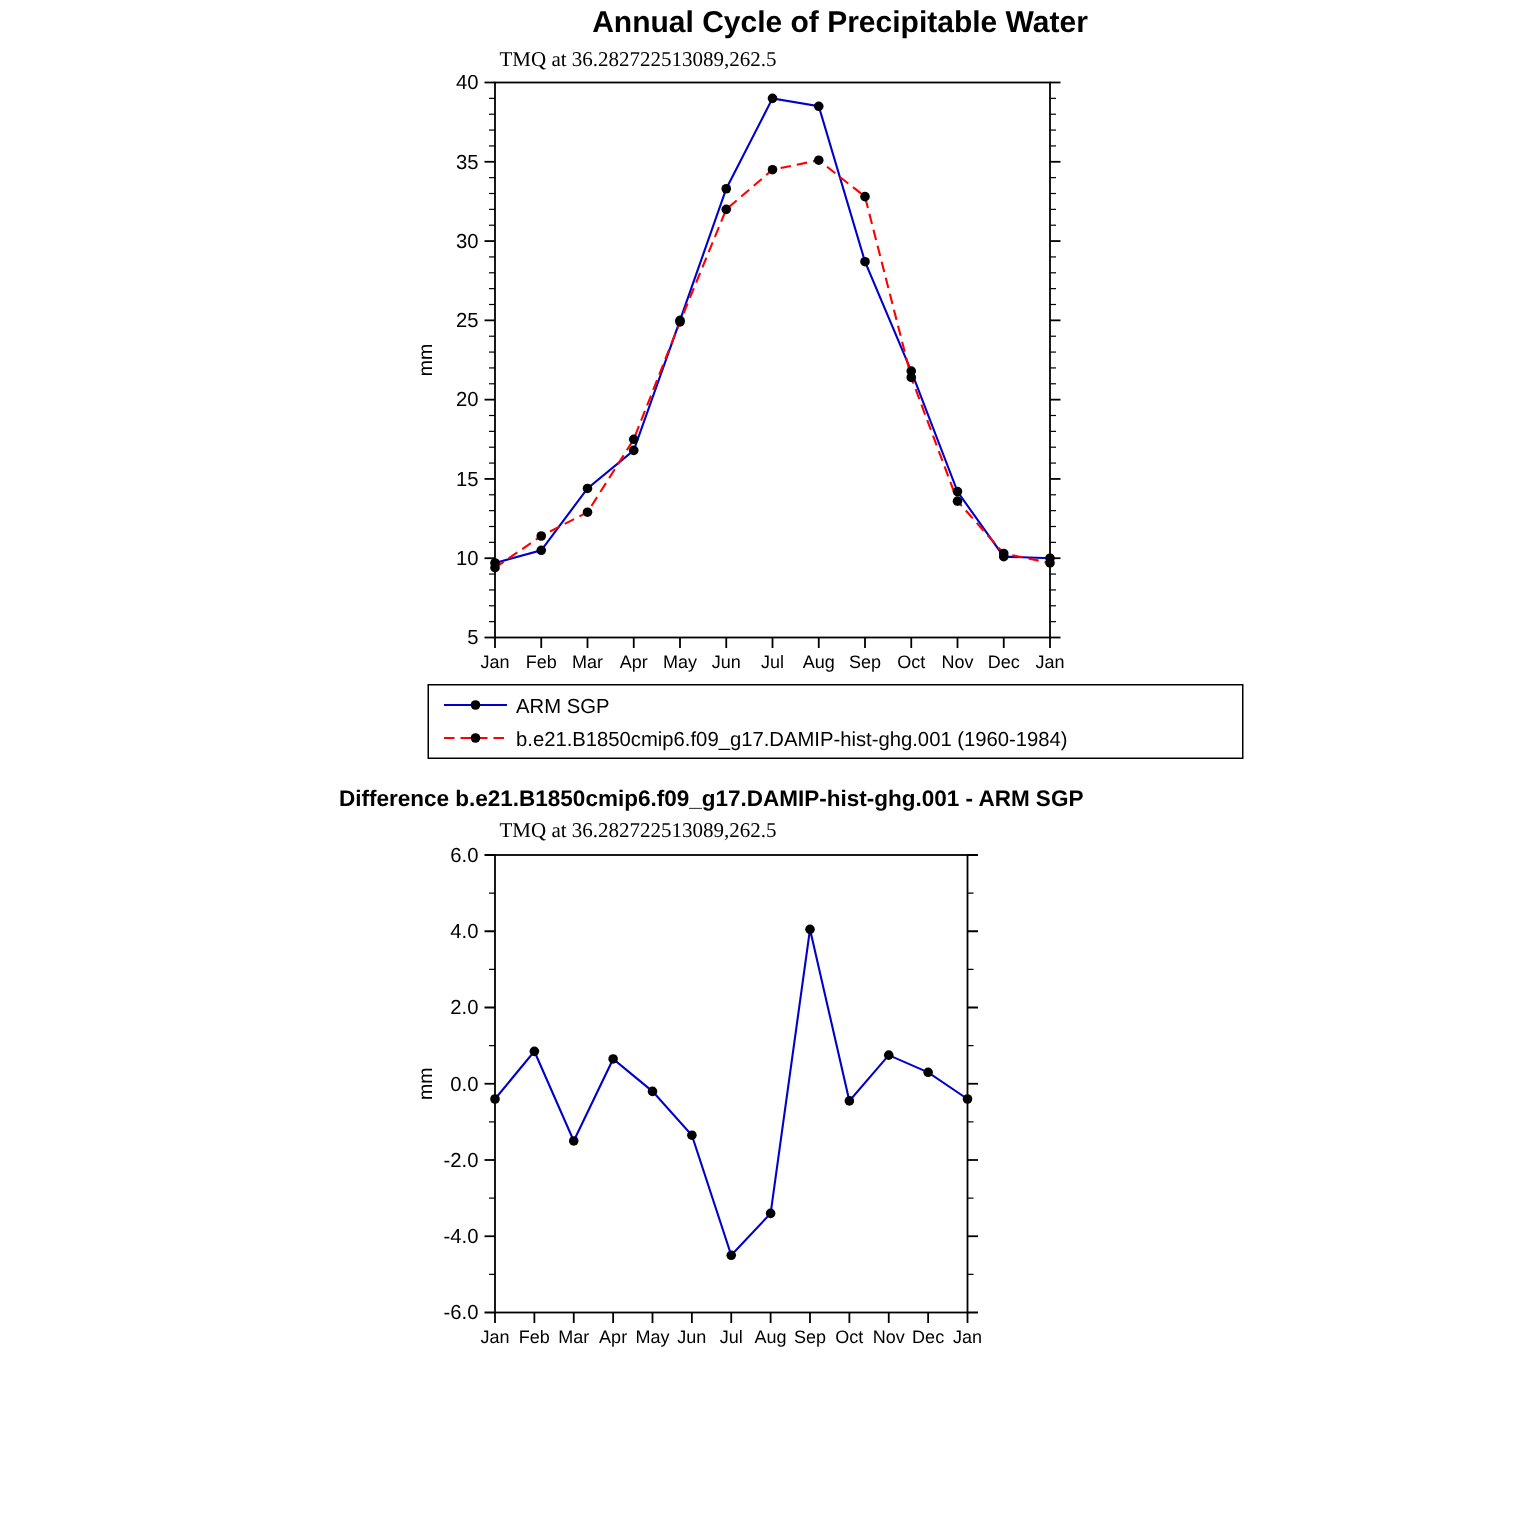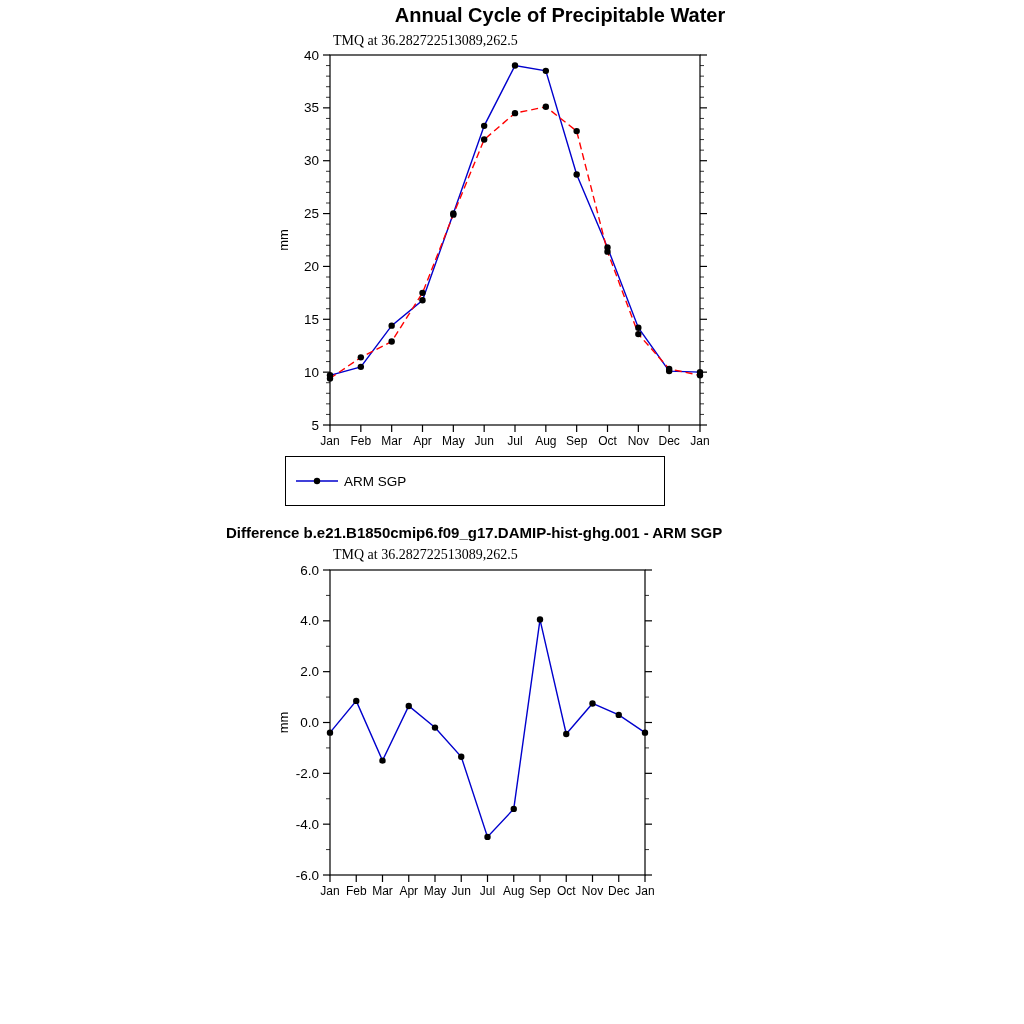--- a/index.html
+++ b/index.html
@@ -155,27 +155,34 @@
     <circle cx="214.16666666666666" cy="89.57142857142857" r="3.2" fill="#000000"></circle>
     <circle cx="245" cy="63.142857142857146" r="3.2" fill="#000000"></circle>
     <circle cx="275.83333333333337" cy="56.79999999999999" r="3.2" fill="#000000"></circle>
     <circle cx="306.66666666666663" cy="81.11428571428574" r="3.2" fill="#000000"></circle>
     <circle cx="337.5" cy="201.62857142857146" r="3.2" fill="#000000"></circle>
     <circle cx="368.3333333333333" cy="284.0857142857143" r="3.2" fill="#000000"></circle>
     <circle cx="399.1666666666667" cy="318.9714285714286" r="3.2" fill="#000000"></circle>
     <circle cx="430" cy="325.3142857142857" r="3.2" fill="#000000"></circle>
   </svg>
 
-<div class="abs legend" style="left:285px; top:456px; width:380px; height:50px;">
+<div class="abs legend" style="left:285px; top:456px; width:544px; height:50px;">
   <div class="legend-row">
     <svg width="46" height="14">
       <line x1="2" y1="7" x2="44" y2="7" stroke-width="1.4" stroke="#0000cd"></line>
       <circle cx="23" cy="7" r="3.2" fill="#000000"></circle>
     </svg>
     <span class="legend-label">ARM SGP</span>
+  </div>
+  <div class="legend-row">
+    <svg width="46" height="14">
+      <line x1="2" y1="7" x2="44" y2="7" stroke-width="1.4" stroke-dasharray="7,4" stroke="#ff0000"></line>
+      <circle cx="23" cy="7" r="3.2" fill="#000000"></circle>
+    </svg>
+    <span class="legend-label">b.e21.B1850cmip6.f09_g17.DAMIP-hist-ghg.001 (1960-1984)</span>
   </div>
 </div>
 
 <div class="abs chart-title2" style="left:226px; top:524px; width:520px;">Difference b.e21.B1850cmip6.f09_g17.DAMIP-hist-ghg.001 - ARM SGP</div>
 
 <div class="abs chart-subtitle" style="left:333px; top:547px;">TMQ at 36.282722513089,262.5</div>
 
 <svg class="abs" style="left:270px; top:563px;" width="420" height="340">
     <line x1="60" y1="286.5833333333333" x2="56" y2="286.5833333333333" stroke="#000" stroke-width="0.8"></line>
     <line x1="375" y1="286.5833333333333" x2="379" y2="286.5833333333333" stroke="#000" stroke-width="0.8"></line>

